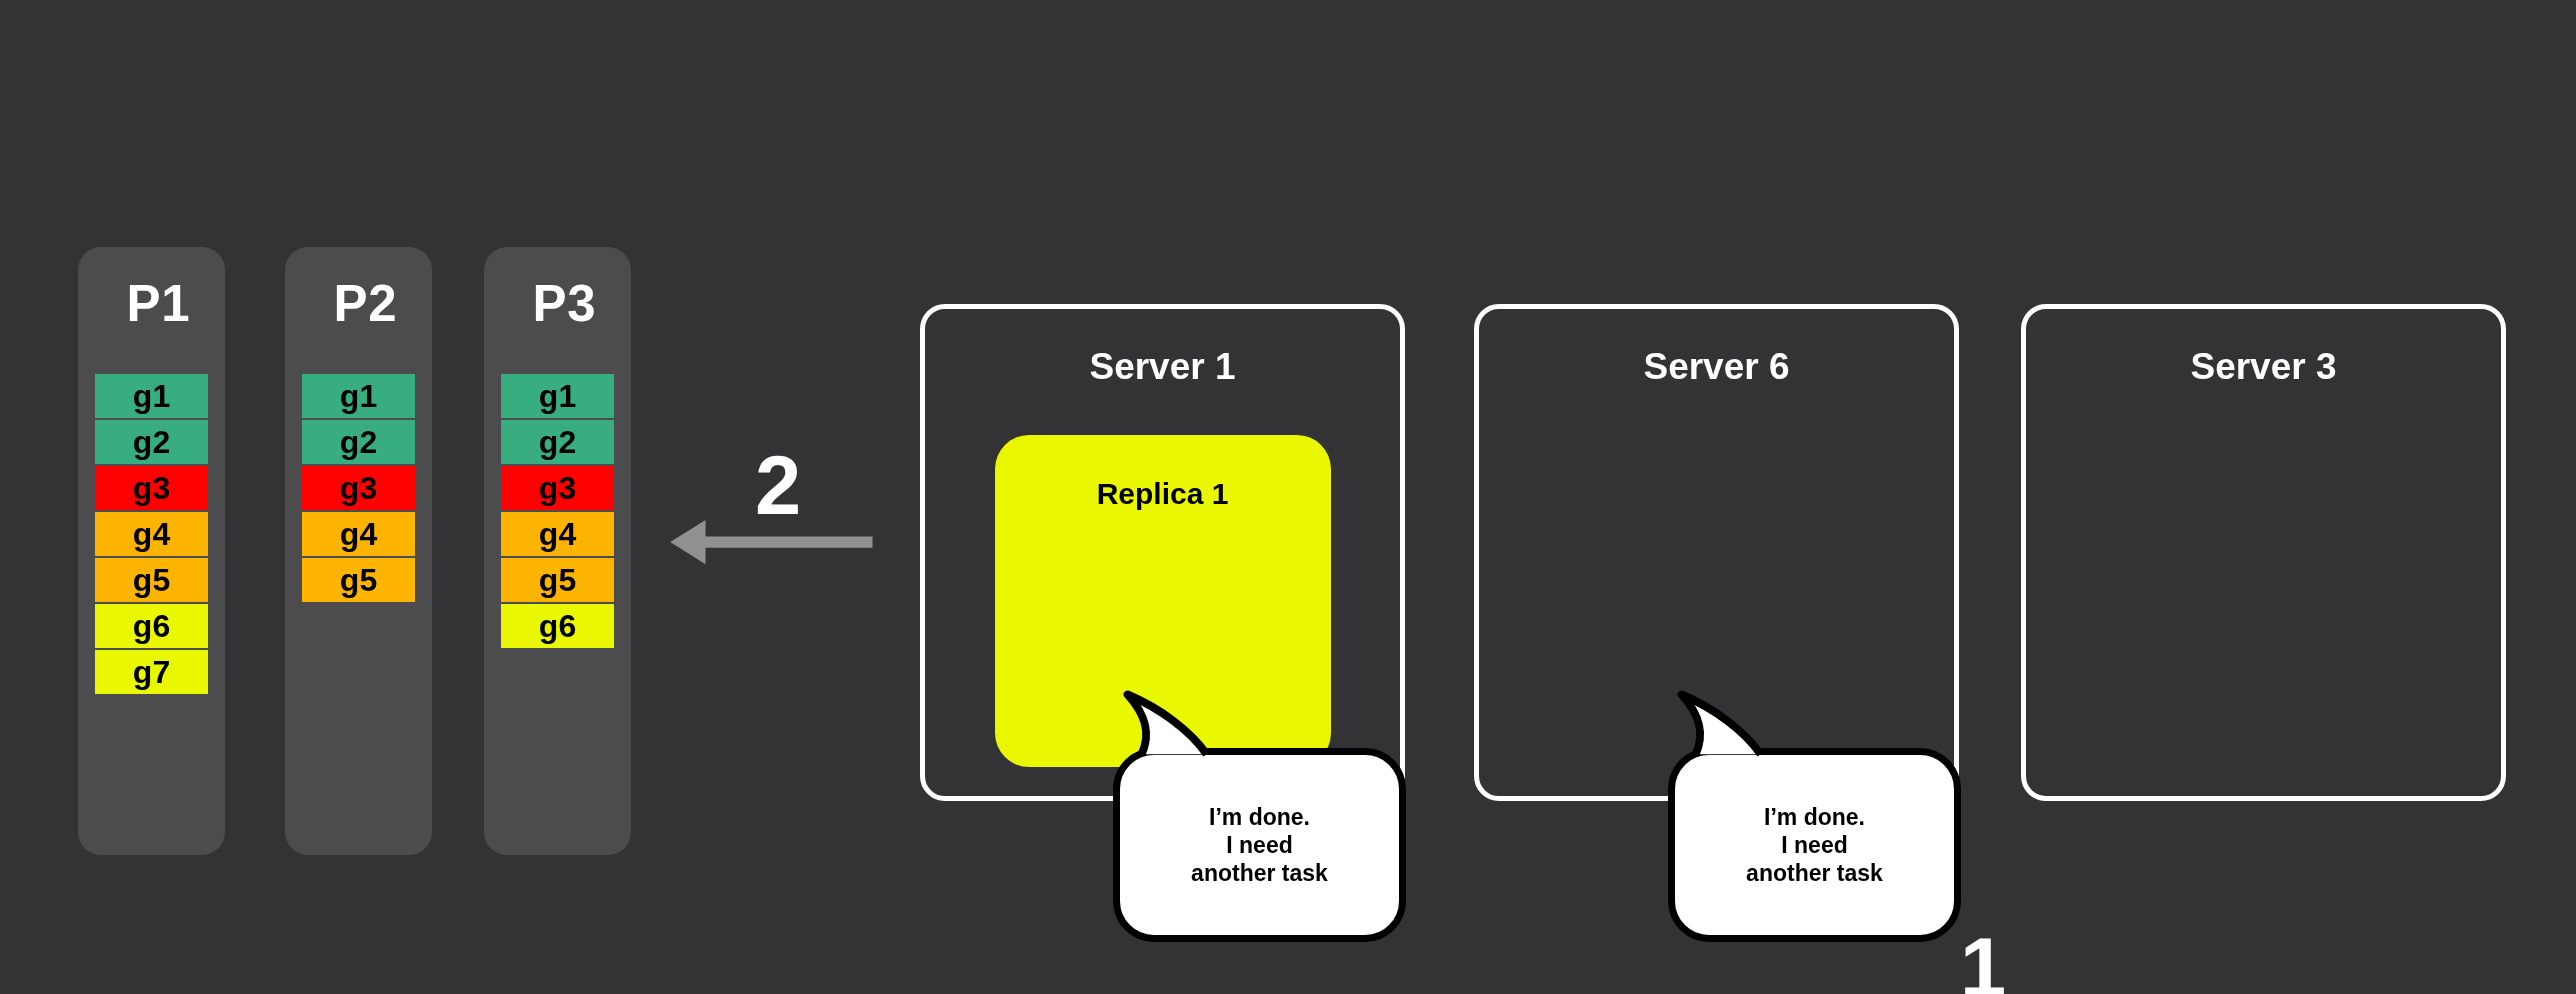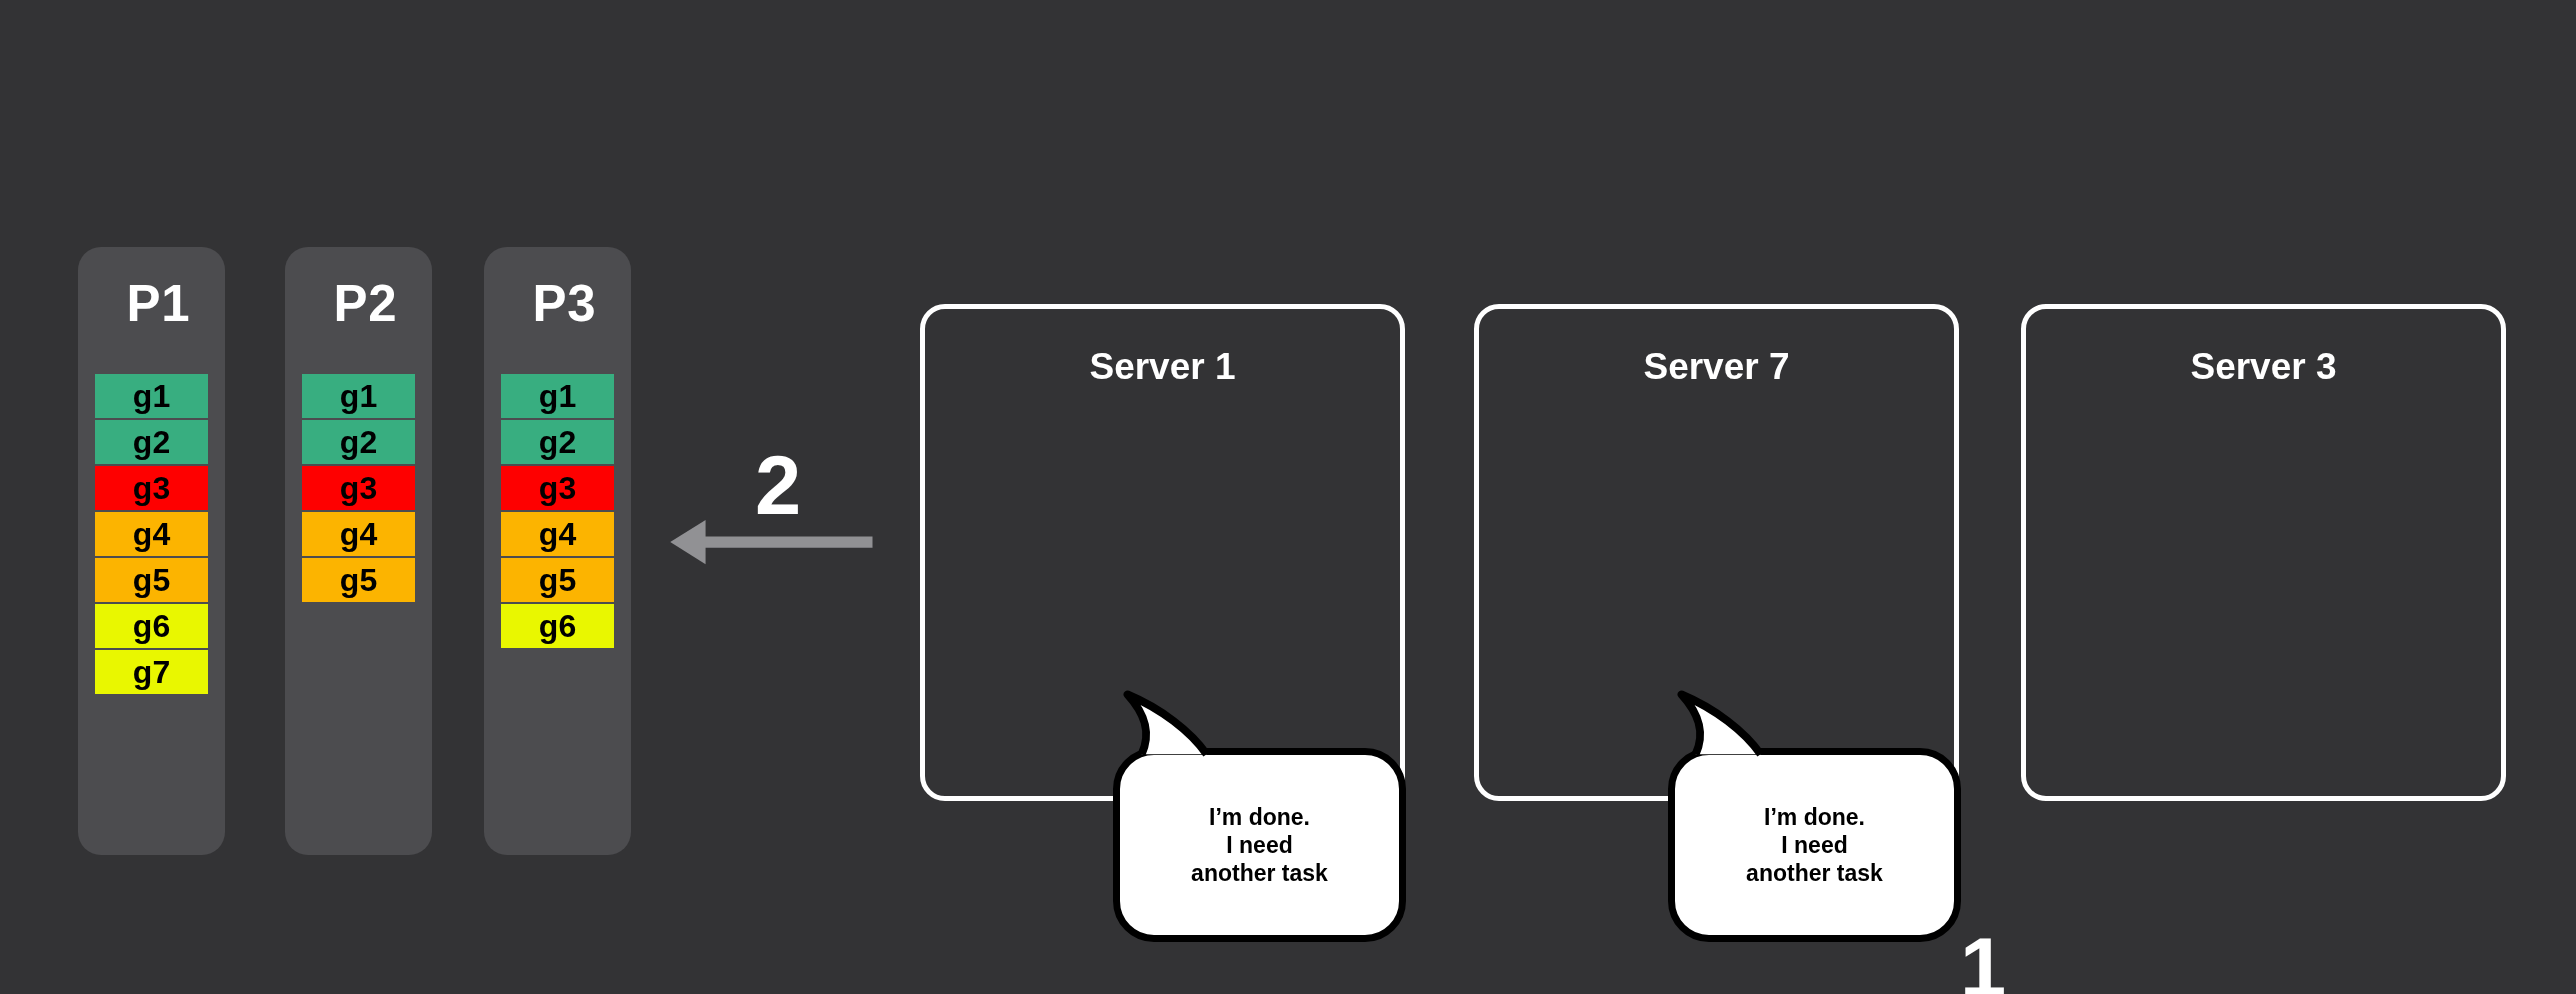--- a/index.html
+++ b/index.html
@@ -84,23 +84,26 @@
   </div>
 
   <div class="step-label" id="step2">2</div>
   <svg class="arrow-svg" width="230" height="106" viewBox="0 0 260 120">
     <line x1="46" y1="59" x2="237" y2="59" stroke="currentColor" stroke-width="13"></line>
     <polygon points="8,59 48,34 48,84" fill="currentColor"></polygon>
   </svg>
 
   <div class="server" id="server1">
     <div class="server-title">Server 1</div>
+    <div class="replica" style="background: rgb(233, 247, 0);">
+      <div class="replica-label">Replica 1</div>
+    </div>
   </div>
   <div class="server" id="server2">
-    <div class="server-title">Server 7</div>
+    <div class="server-title">Server 6</div>
   </div>
   <div class="server" id="server3">
     <div class="server-title">Server 3</div>
   </div>
 
   <div class="bubble" id="bubble1">
     <div class="bubble-line">I’m done.</div>
     <div class="bubble-line">I need</div>
     <div class="bubble-line">another task</div>
   </div>

